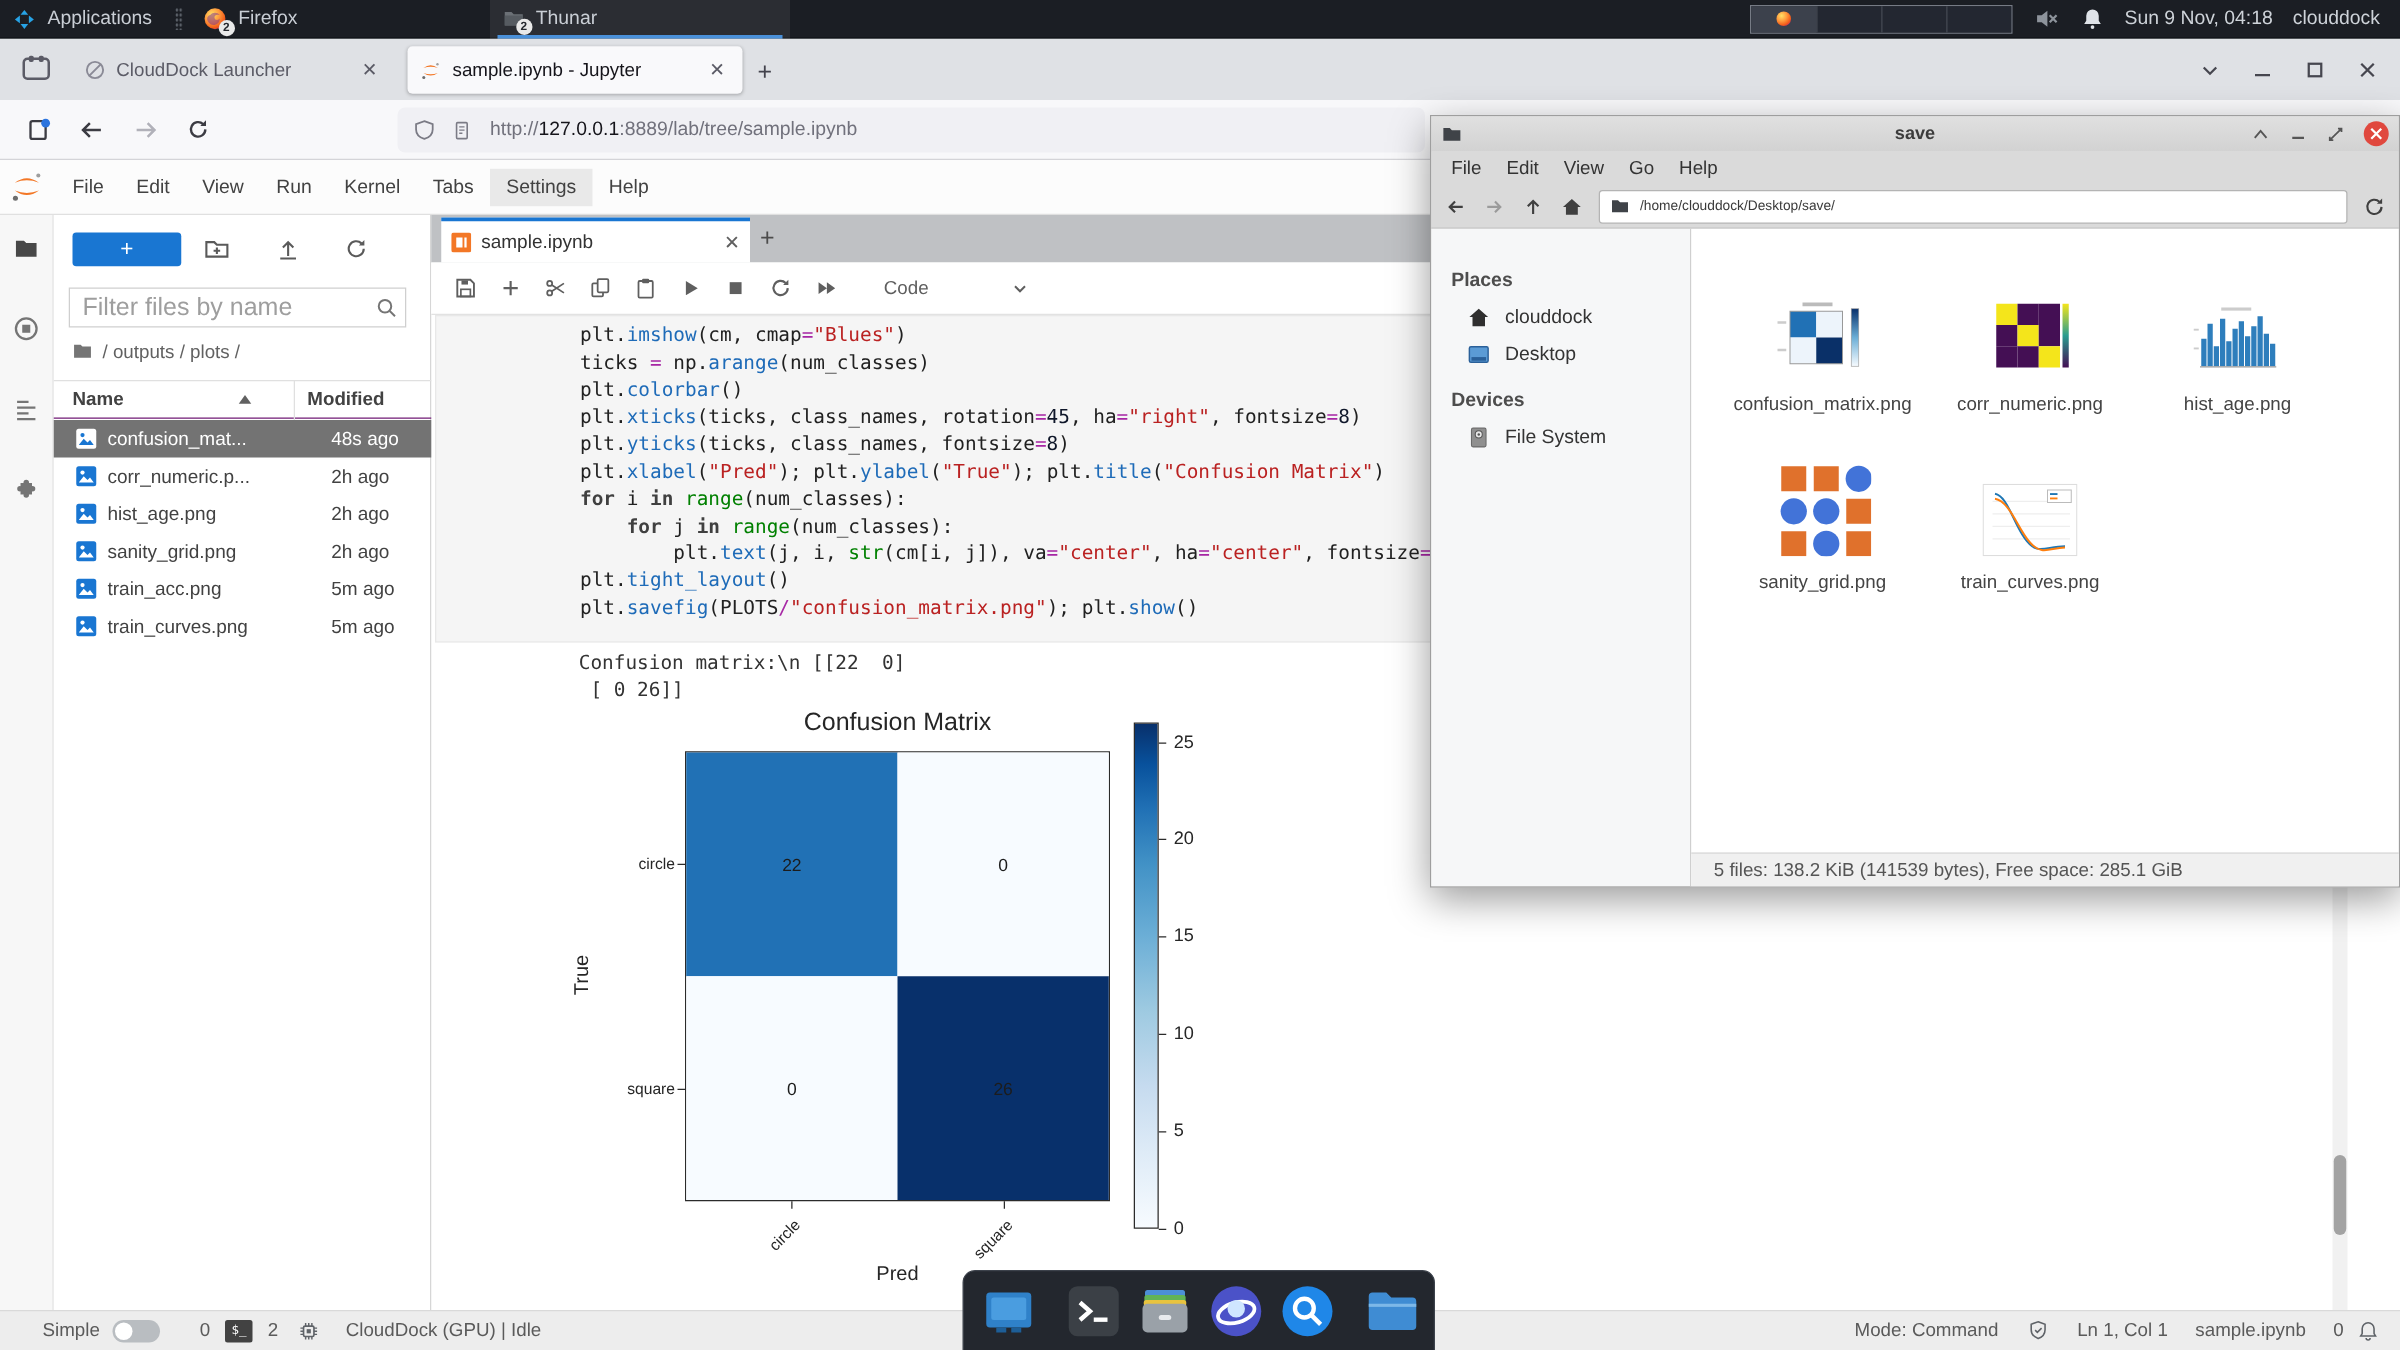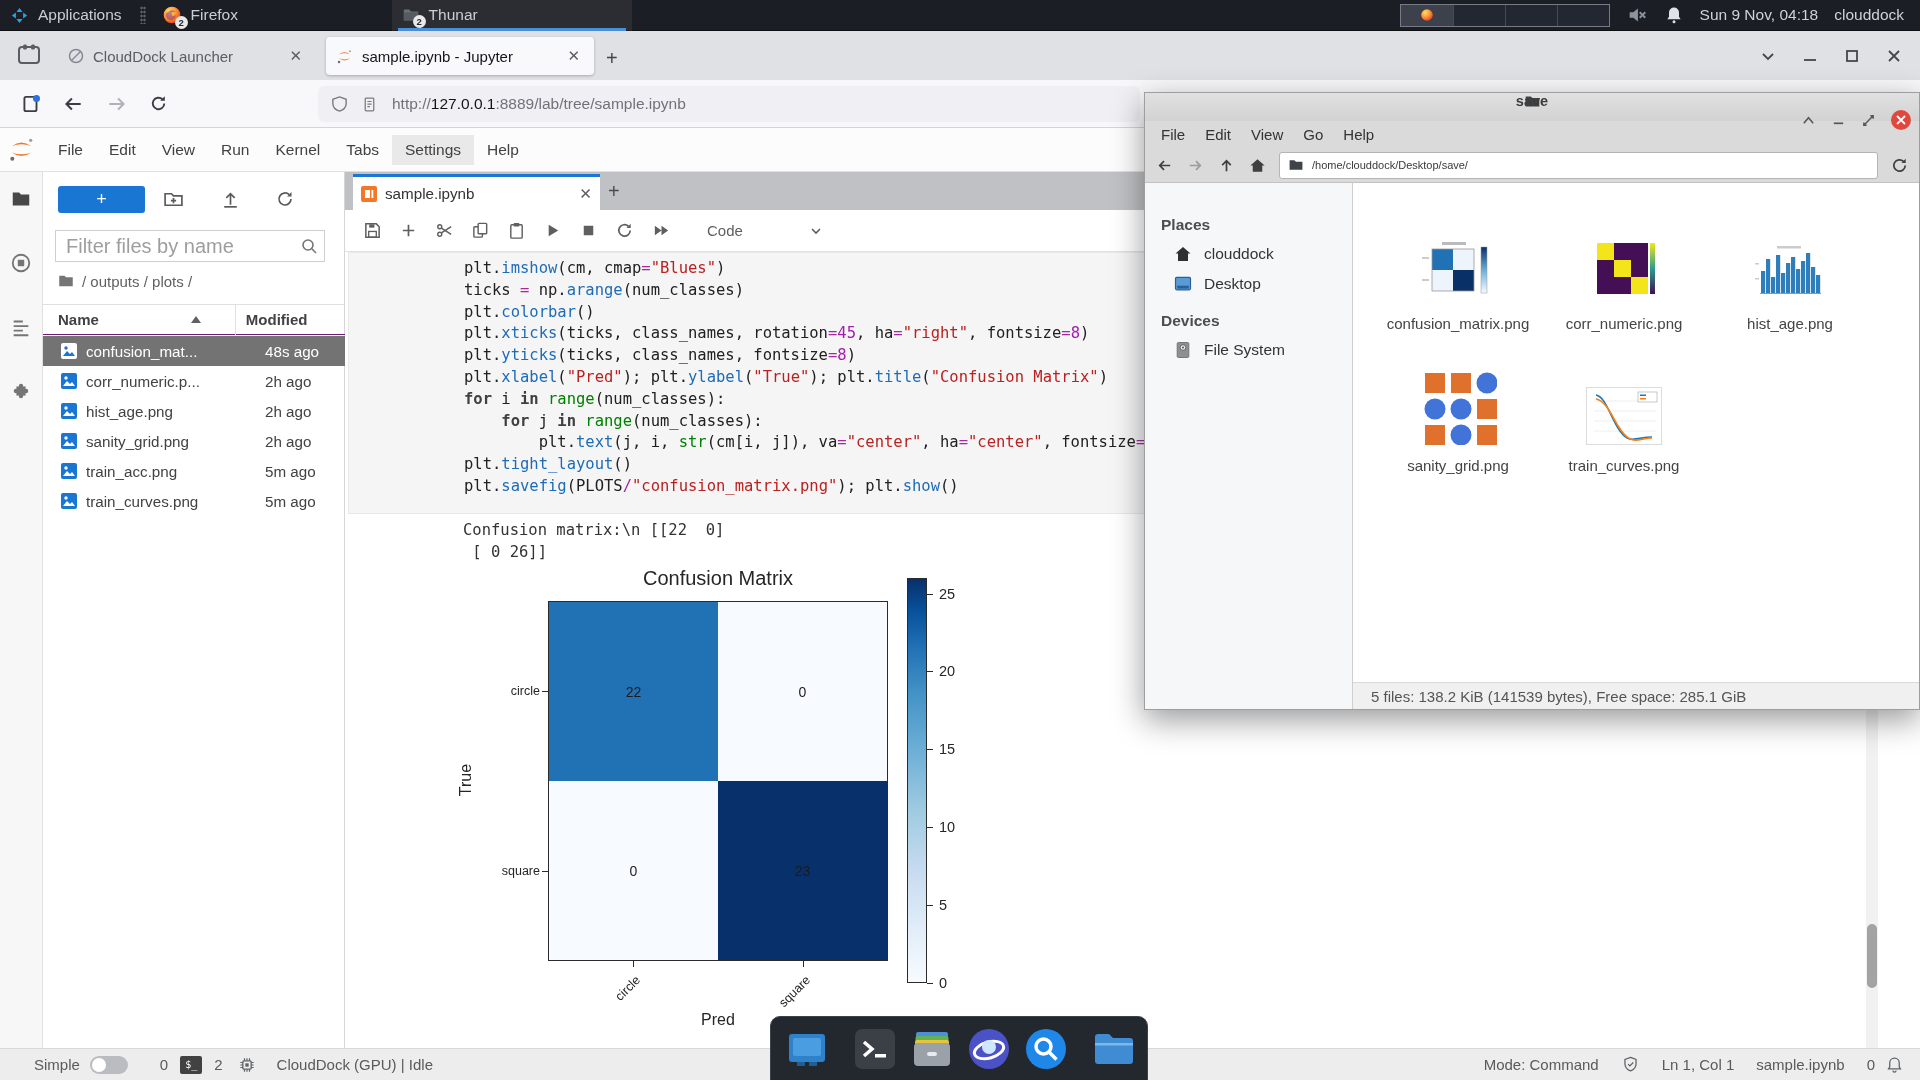--- a/index.html
+++ b/index.html
@@ -45,21 +45,21 @@
   .jp-row{position:relative;height:30px;display:flex;align-items:center;padding-left:17px;font-size:15.2px;color:#424242;}
   .jp-row.sel{background:#737373;color:#fff;}
   .jp-row .nm{margin-left:8px;width:158px;overflow:hidden;white-space:nowrap;}
   .jp-row .md{margin-left:auto;margin-right:14px;width:66px;}
   #nb-tabrow{position:absolute;left:345px;top:172px;right:54px;height:38px;background:#bfc1c4;}
   #nb-tab{position:absolute;left:8px;top:2px;width:247px;height:36px;background:#fff;border-top:3px solid #1976d2;display:flex;align-items:center;padding:0 8px;font-size:15.2px;color:#333;}
   #nb-toolbar{position:absolute;left:345px;top:210px;right:54px;height:42px;background:#fff;border-bottom:1px solid #e2e2e2;display:flex;align-items:center;gap:17px;padding-left:18px;color:#5f5f5f;}
   #nb-cell{position:absolute;left:348px;top:252px;width:1518px;height:262px;background:#f5f5f5;border:1px solid #e8e8e8;overflow:hidden;}
   #code-lines{position:absolute;left:115px;top:5px;font-family:"DejaVu Sans Mono",monospace;font-size:15.5px;line-height:21.8px;color:#212121;}
   .code-line{white-space:pre;}
-  .tk-f{color:#1e6bb8;} .tk-s{color:#ba2121;} .tk-k{color:#404040;font-weight:bold;margin-top:12px;} .tk-b{color:#008000;} .tk-n{color:#a21caf;} .tk-o{color:#a626a4;}
+  .tk-f{color:#1e6bb8;} .tk-s{color:#ba2121;} .tk-k{color:#404040;font-weight:bold;margin-top:12px;} .tk-b{color:#008000;} .tk-n{color:#0f172a;} .tk-o{color:#a626a4;}
   #nb-output{position:absolute;left:463px;top:520px;font-family:"DejaVu Sans Mono",monospace;font-size:15.5px;line-height:21.5px;color:#333;white-space:pre;}
   #nb-vscroll{position:absolute;right:42px;top:172px;width:12px;height:876px;background:#f1f1f1;}
   #nb-vthumb{position:absolute;left:1px;top:752px;width:10px;height:64px;background:#a3a3a3;border-radius:5px;}
 
   
   #nb-chart{position:absolute;left:440px;top:563px;width:570px;height:485px;background:#fff;color:#262626;}
   #chart-title{position:absolute;left:108px;top:4px;width:340px;text-align:center;font-size:20px;color:#262626;}
   #hm{position:absolute;left:108px;top:38px;width:340px;height:360px;border:1px solid #2b2b2b;}
   .hm-cell{position:absolute;width:50%;height:50%;}
   .hm-val{position:absolute;transform:translate(-50%,-50%);font-size:14px;color:#1c1c1c;}
@@ -72,21 +72,21 @@
   .cb-lab{position:absolute;left:499px;font-size:14.5px;transform:translateY(-50%);}
 
   
   #jp-status{position:absolute;left:0;top:1048px;width:1920px;height:32px;background:#ededed;border-top:1px solid #d9d9d9;color:#5a5a5a;font-size:15px;display:flex;align-items:center;}
   .toggle{width:38px;height:18px;border-radius:9px;background:#b9bdc1;position:relative;}
   .toggle .knob{position:absolute;left:2px;top:2px;width:14px;height:14px;border-radius:50%;background:#fff;}
   .termbadge{width:22px;height:18px;background:#424242;border-radius:2px;color:#fff;font-family:"DejaVu Sans Mono",monospace;font-size:10px;display:flex;align-items:center;justify-content:center;}
 
   
   #thunar{position:absolute;left:1144px;top:92px;width:776px;height:618px;background:#dadada;border:1px solid #9e9e9e;box-shadow:0 10px 30px rgba(0,0,0,.4);}
-  #th-title{height:28px;display:flex;align-items:center;background:linear-gradient(#e0e0e0,#d2d2d2);padding:0 8px;flex-direction:column;}
+  #th-title{height:28px;display:flex;align-items:center;background:linear-gradient(#e0e0e0,#d2d2d2);padding:0 8px;}
   #th-title .tt{position:absolute;left:0;right:0;text-align:center;font-weight:bold;font-size:14.5px;color:#3c3c3c;}
   #th-btns{margin-left:auto;display:flex;align-items:center;gap:15px;z-index:2;}
   #th-menubar{height:27px;display:flex;align-items:center;padding-left:6px;background:#dadada;}
   .th-menu-item{padding:4px 10px;font-size:15px;color:#333;}
   #th-toolbar{height:35px;display:flex;align-items:center;gap:12px;padding:0 10px;background:#dadada;border-bottom:1px solid #c2c2c2;}
   #th-path{flex:1;height:27px;background:#fff;border:1px solid #b4b4b4;border-radius:3px;display:flex;align-items:center;padding:0 8px;font-size:11px;color:#3a3a3a;gap:8px;}
   #th-body{position:absolute;left:0;top:90px;right:0;bottom:0;display:flex;}
   #th-side{width:208px;background:#f6f7f8;border-right:1px solid #cfcfcf;padding-top:28px;}
   .th-head{font-weight:bold;font-size:15.5px;color:#4d4d4d;padding:5px 0 5px 16px;}
   .th-item{display:flex;align-items:center;gap:11px;padding:5px 0 5px 28px;font-size:15.5px;color:#333;}
@@ -535,21 +535,21 @@
   <div id="nb-chart">
     <div id="chart-title">Confusion Matrix</div>
     <div id="hm">
         <div class="hm-cell" style="left: 0%; top: 0%; background: rgb(33, 113, 181);"></div>
         <div class="hm-val" style="left: 25%; top: 25%;">22</div>
         <div class="hm-cell" style="left: 50%; top: 0%; background: rgb(247, 251, 255);"></div>
         <div class="hm-val" style="left: 75%; top: 25%;">0</div>
         <div class="hm-cell" style="left: 0%; top: 50%; background: rgb(247, 251, 255);"></div>
         <div class="hm-val" style="left: 25%; top: 75%;">0</div>
         <div class="hm-cell" style="left: 50%; top: 50%; background: rgb(8, 48, 107);"></div>
-        <div class="hm-val" style="left: 75%; top: 75%;">23</div>
+        <div class="hm-val" style="left: 75%; top: 75%;">26</div>
       </div>
     <div id="hm-xlabel">Pred</div>
     <div id="hm-ylabel">True</div>
     <div id="cbar"></div>
   <div class="hm-ytick" style="left: 40px; top: 128px;">circle</div>
       <div class="tickmark" style="left: 102px; top: 128px; width: 6px; height: 1px;"></div>
       <div class="hm-ytick" style="left: 40px; top: 308px;">square</div>
       <div class="tickmark" style="left: 102px; top: 308px; width: 6px; height: 1px;"></div>
       <div class="tickmark" style="left: 193px; top: 398px; width: 1px; height: 6px;"></div>
       <div class="hm-xtick" style="right: 377px; top: 410px;">circle</div>

